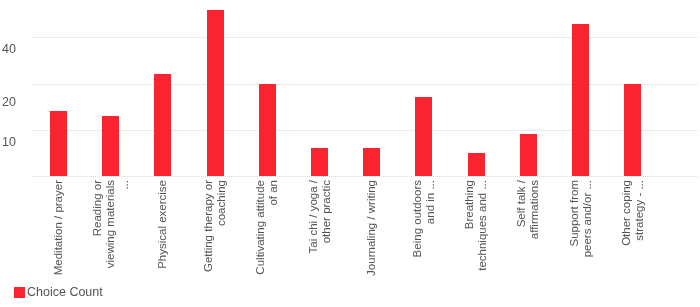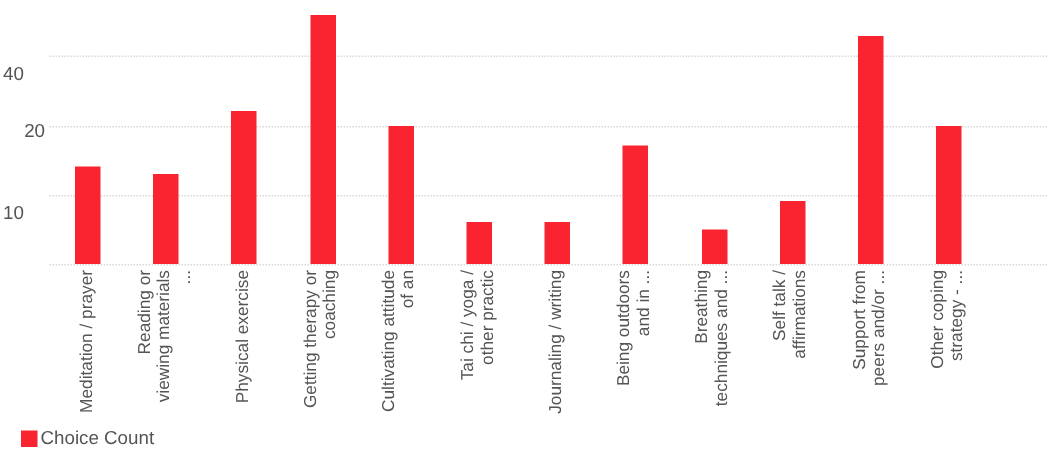--- a/index.html
+++ b/index.html
@@ -123,21 +123,21 @@
 
   <div class="plot-area">
     <div id="gridlines">
         <div class="gridline" style="top: 129.8px;"></div>
         <div class="gridline" style="top: 83.6px;"></div>
         <div class="gridline" style="top: 37.4px;"></div>
         <div class="gridline" style="top: 176px;"></div>
       </div>
     <div id="yticks">
         <div class="ytick-label" style="top: 134.8px;">10</div>
-        <div class="ytick-label" style="top: 80px; text-align: right;">20</div>
+        <div class="ytick-label" style="top: 95px;">20</div>
         <div class="ytick-label" style="top: 42.4px;">40</div>
       </div>
     <div class="bars-layer" id="bars">
         <div class="bar" title="Meditation / prayer: 14" style="left: 50px; height: 64.68px; bottom: 2px; background: rgb(250, 35, 48);"></div>
         <div class="bar" title="Reading or viewing materials ...: 13" style="left: 102.2px; height: 60.06px; bottom: 2px; background: rgb(250, 35, 48);"></div>
         <div class="bar" title="Physical exercise: 22" style="left: 154.4px; height: 101.64px; bottom: 2px; background: rgb(250, 35, 48);"></div>
         <div class="bar" title="Getting therapy or coaching: 36" style="left: 206.6px; height: 166.32px; bottom: 2px; background: rgb(250, 35, 48);"></div>
         <div class="bar" title="Cultivating attitude of an: 20" style="left: 258.8px; height: 92.4px; bottom: 2px; background: rgb(250, 35, 48);"></div>
         <div class="bar" title="Tai chi / yoga / other practic: 6" style="left: 311px; height: 27.72px; bottom: 2px; background: rgb(250, 35, 48);"></div>
         <div class="bar" title="Journaling / writing: 6" style="left: 363.2px; height: 27.72px; bottom: 2px; background: rgb(250, 35, 48);"></div>

